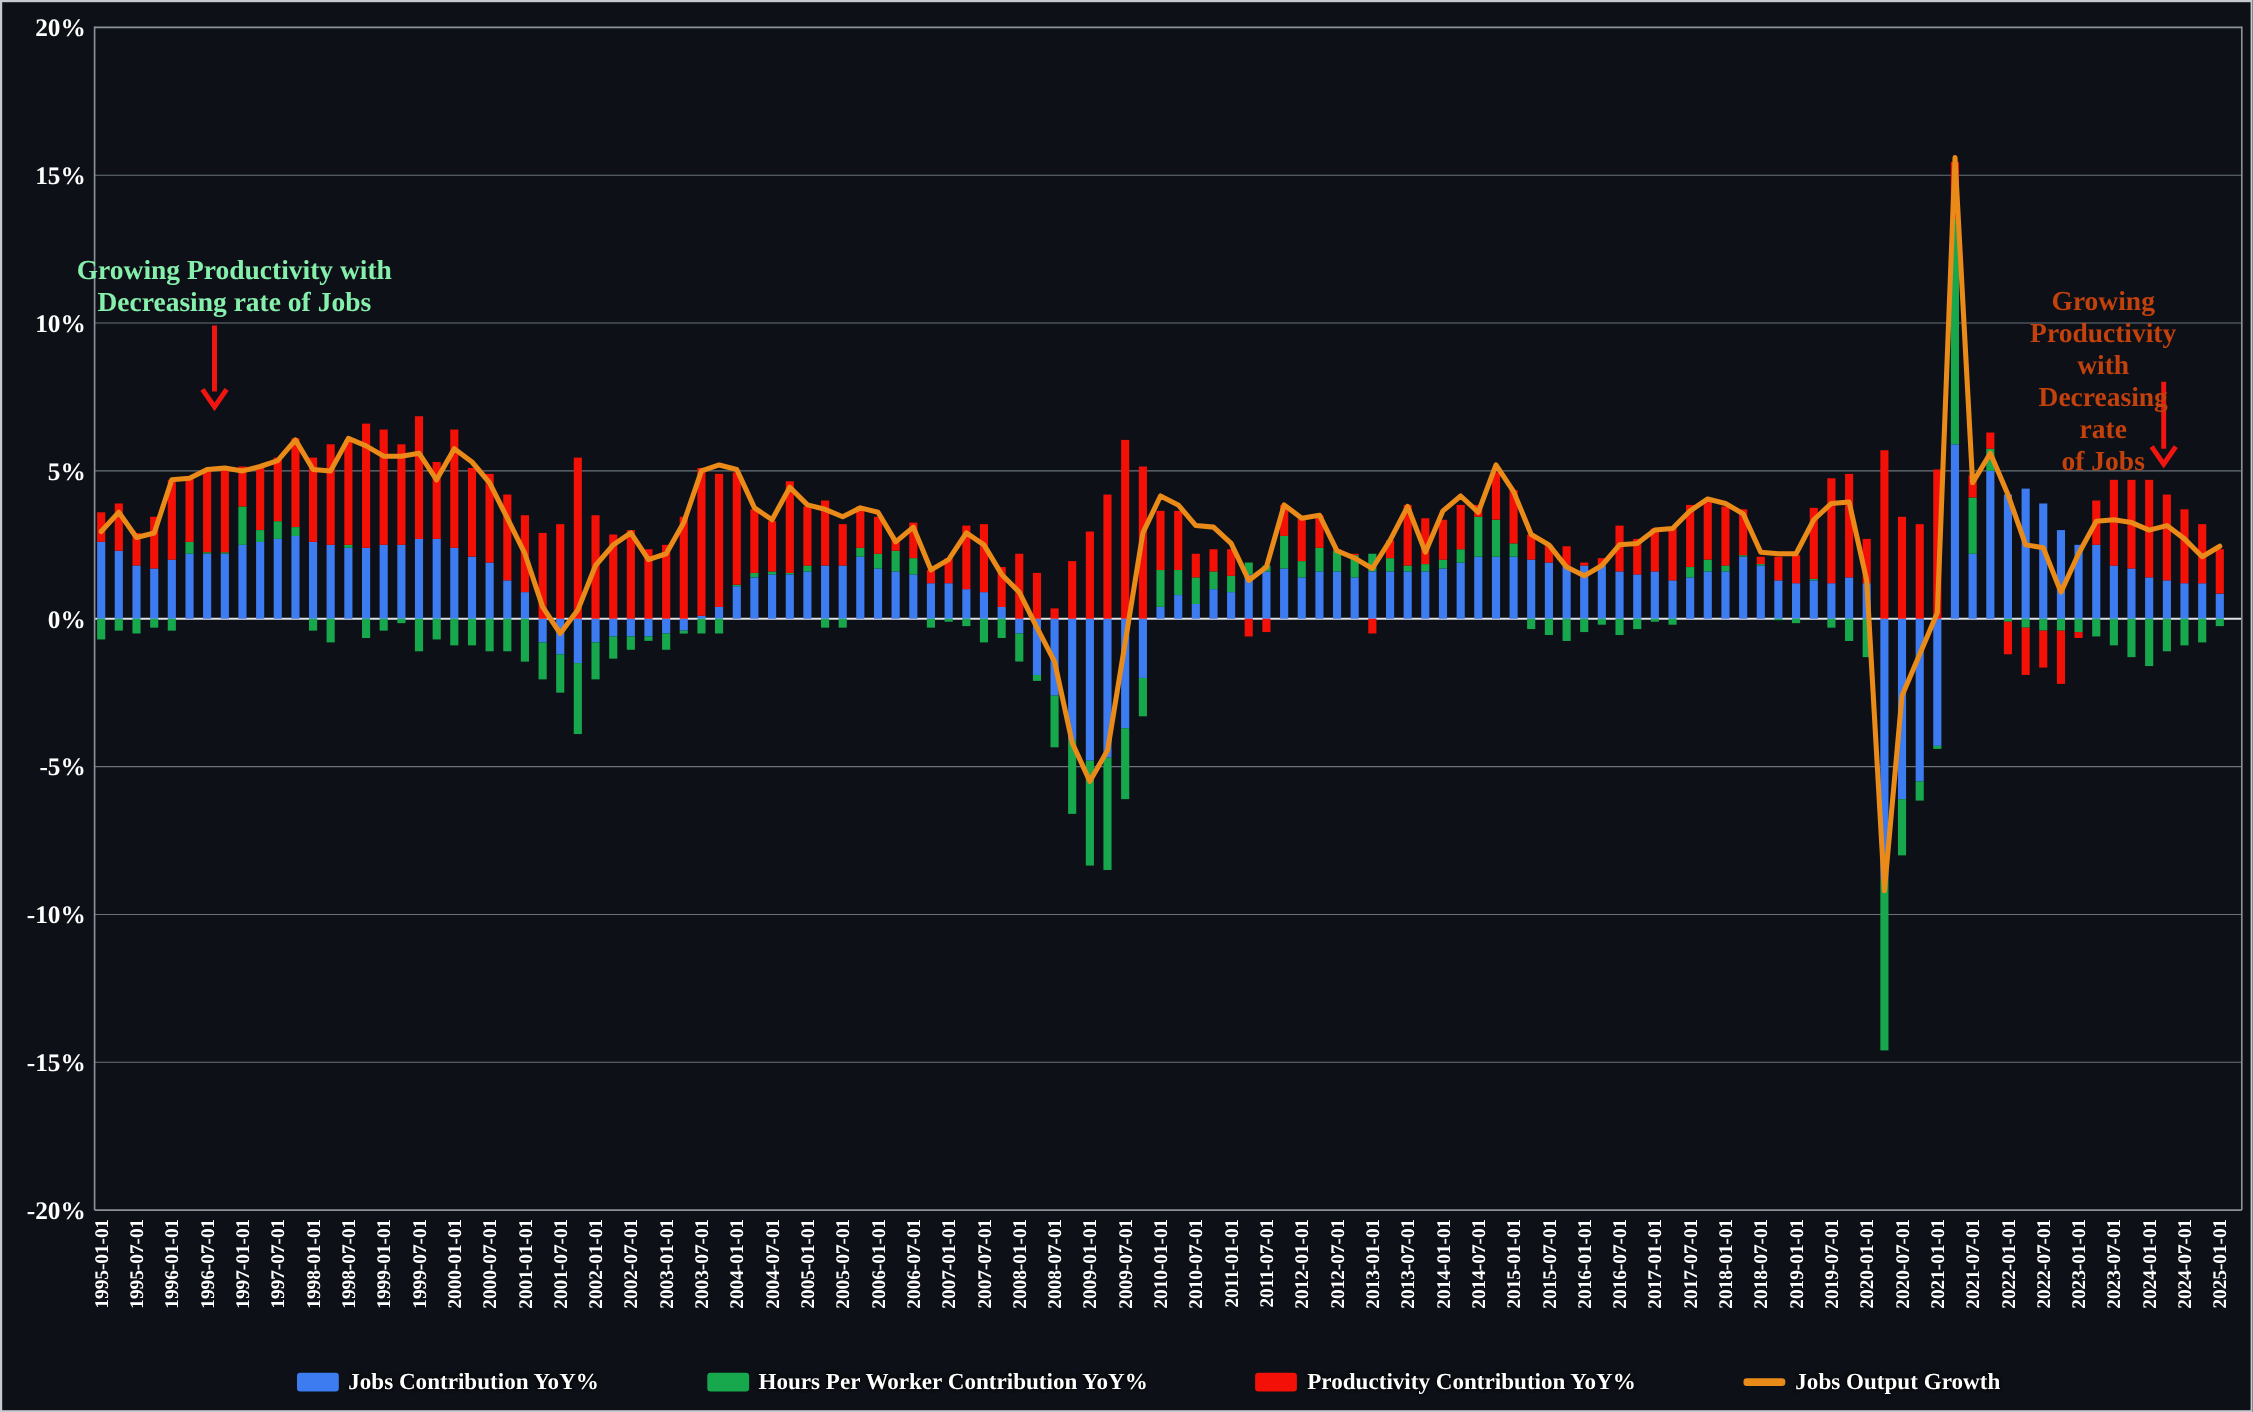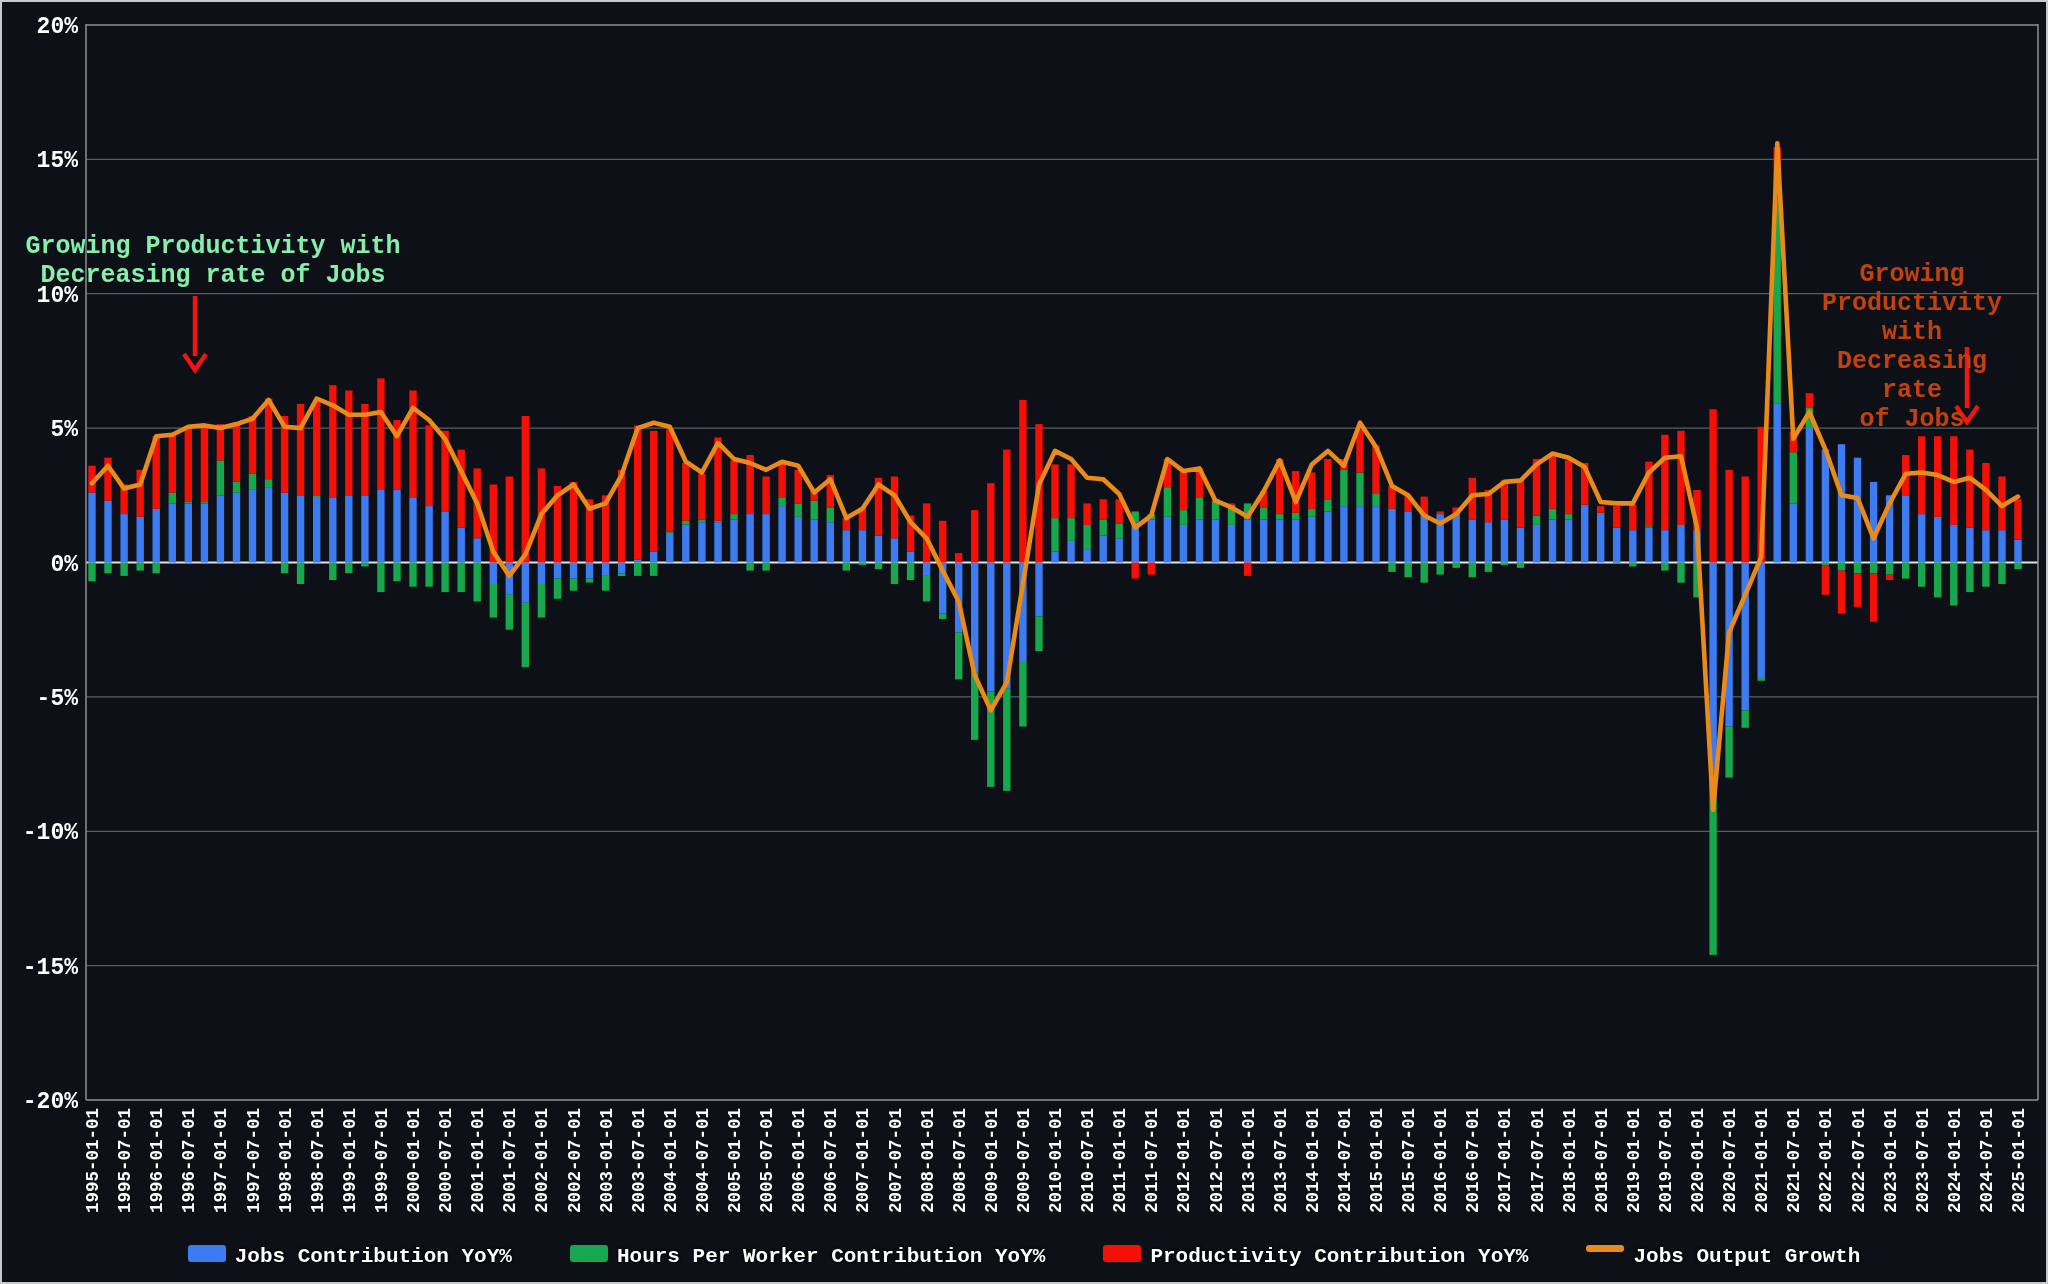--- a/index.html
+++ b/index.html
@@ -1,34 +1,34 @@
 <!DOCTYPE html>
 <html><head>
 <meta charset="utf-8">
 <style>
   html,body{margin:0;padding:0;background:#2a2d33;}
   #screenshot{
     position:relative;width:2048px;height:1284px;
     background:#0d1117;overflow:hidden;
     border:2px solid #c7cad0;box-sizing:border-box;
-    font-family:Liberation Mono, monospace;
+    font-family:Liberation Serif, serif;
   }
   #plot-svg{position:absolute;left:0;top:0;}
   .ylab{fill:#ffffff;font-size:23px;font-weight:bold;}
   .xlab{fill:#ffffff;font-size:17.5px;font-weight:bold;}
   .annotation{
     position:absolute;transform:translateX(-50%);
     font-size:25px;font-weight:bold;line-height:29px;
     text-align:center;white-space:pre-line;
   }
   #legend{
     position:absolute;left:0;right:0;top:1234px;height:40px;
     display:flex;justify-content:center;align-items:center;gap:58px;
   }
-  .legend-item{display:flex;align-items:flex-start;gap:9px;cursor:pointer;}
+  .legend-item{display:flex;align-items:center;gap:9px;cursor:pointer;margin-left:40px;}
   .legend-swatch{width:38px;height:17px;border-radius:3px;}
   .legend-swatch.line-swatch{height:7px;}
   .legend-label{
     color:#ffffff;font-size:21px;font-weight:bold;
     text-shadow:0 0 3px #000,0 0 3px #000;
   }
 </style>
 </head>
 <body>
 

